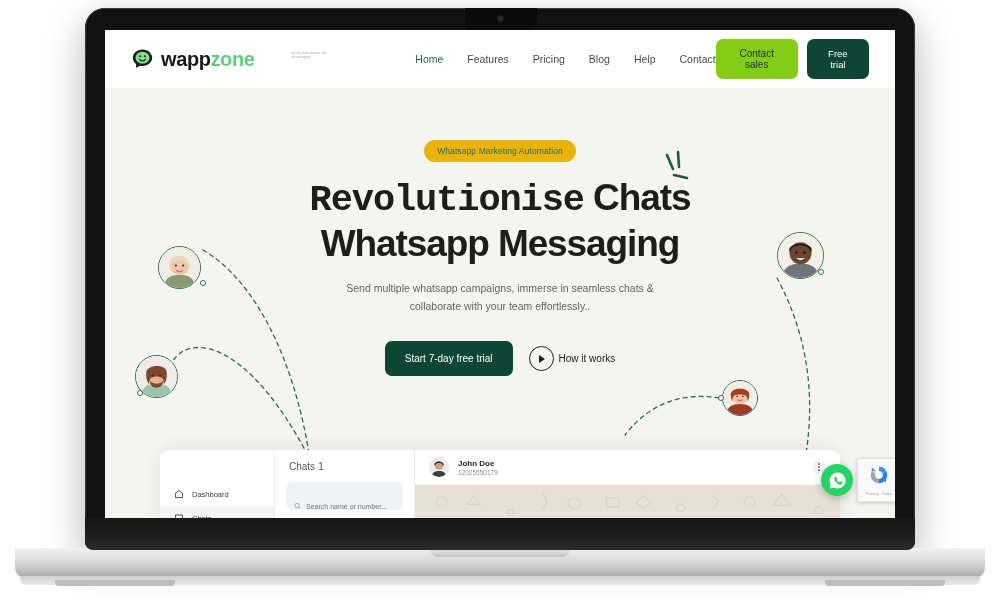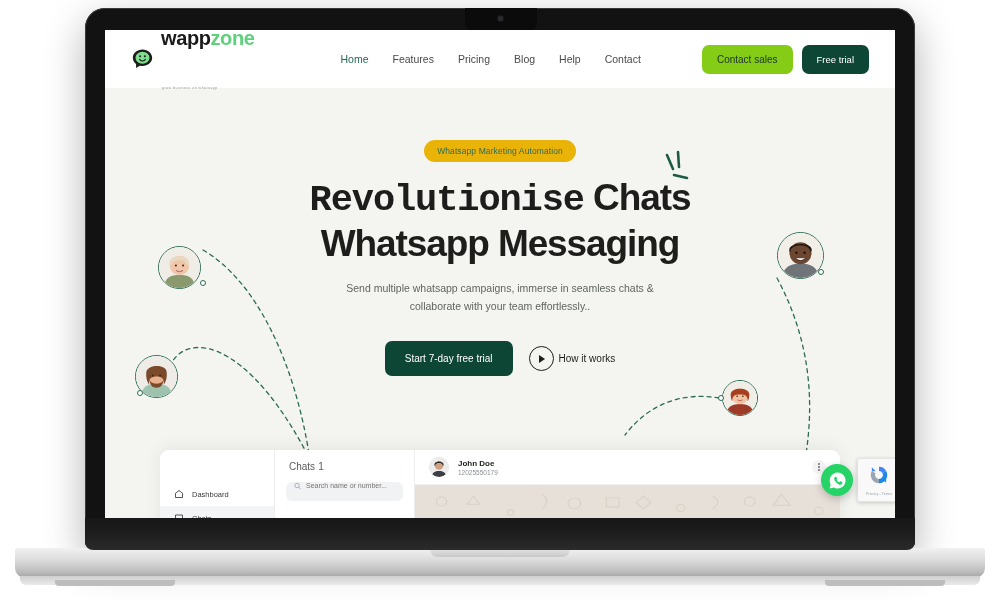--- a/index.html
+++ b/index.html
@@ -92,21 +92,21 @@
 
   
   .site-header {
     height:58px; background:#ffffff;
     display:flex; align-items:center;
     padding:0 26px;
     position:relative; z-index:5;
   }
   .logo { display:flex; align-items:center; gap:7px; }
   .logo-mark { width:23px; height:23px; position:relative; }
-  .logo-text { display:flex; flex-direction:column; line-height:1;gap:36px; }
+  .logo-text { display:flex; flex-direction:row; line-height:1;gap:36px; }
   .logo-word { font-size:20px; font-weight:700; letter-spacing:-.4px; }
   .logo-word .w1 { color:#1a1a1a; }
   .logo-word .w2 { color:#5fd07b; }
   .logo-tag {
     font-size:3.6px; color:#9a9a9a; letter-spacing:.45px;
     margin-top:3px; margin-left:1px; transform:scale(1.0);
   }
 
   .nav { display:flex; gap:24px; margin-left:86px; }
   .nav a {
@@ -202,22 +202,22 @@
   .side-item.active { background:#f3f4f5; }
   .side-ico { width:10px; height:10px; flex:none; }
 
   .dash-list {
     width:140px; background:#fff; border-right:1px solid #eceded;
     padding:11px 11px 0 11px;
   }
   .list-title { font-size:10px; font-weight:700; color:#1d1d1b; }
   .list-title span { font-weight:400; color:#5a5a5a; margin-left:3px; }
   .search-box {
-    margin-top:10px; height:19px; background:#f1f2f4; border-radius:6px;
-    display:flex; align-items:flex-start; gap:5px; padding:0 8px;
+    margin-top:10px; height:28px; background:#f1f2f4; border-radius:6px;
+    display:flex; align-items:flex-end; gap:5px; padding:0 8px;
   }
   .search-box input {
     border:none; background:transparent; outline:none;
     font-size:7px; color:#9aa0a6; width:100%;
     font-family:"Liberation Sans", sans-serif;
   }
 
   .dash-chat { flex:1; background:#fff; position:relative; }
   .chat-head {
     height:35px; display:flex; align-items:center;

